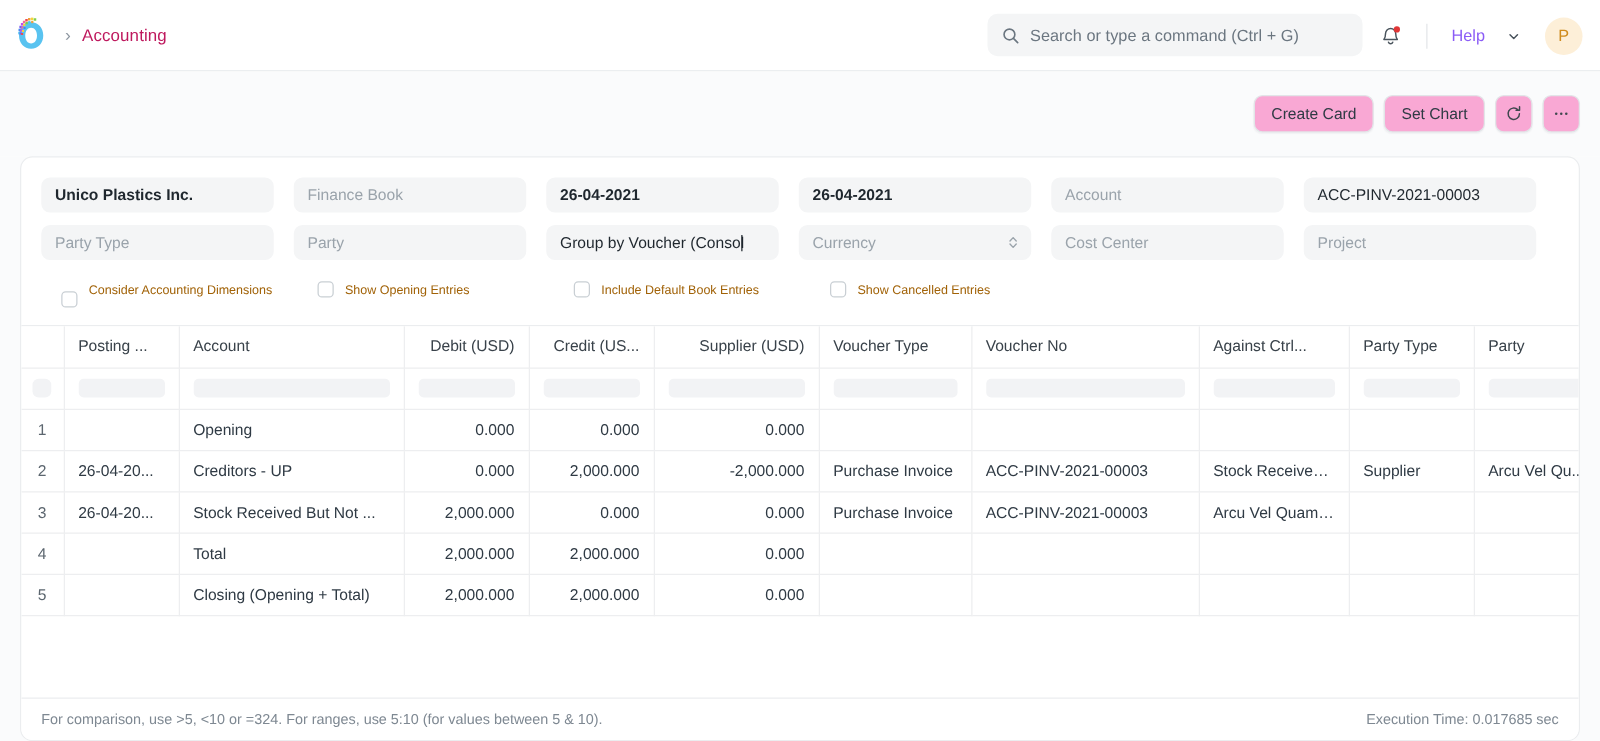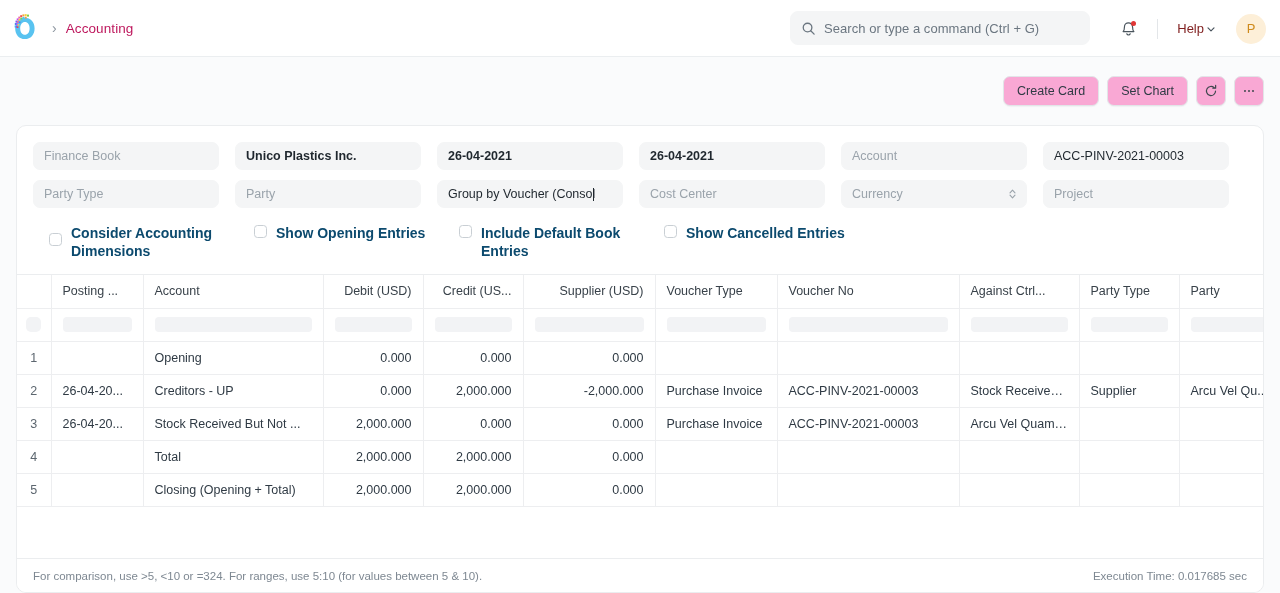--- a/index.html
+++ b/index.html
@@ -64,22 +64,22 @@
     position: relative; cursor: pointer; background: transparent;
   }
   .bell-dot {
     position: absolute; width: 5px; height: 5px; border-radius: 50%;
     background: #e03636; top: 8px; right: 8px;
   }
   .nav-div {
     width: 1px; height: 20px; background: #e3e6e9; margin: 0 13px;
   }
   .help-btn {
-    display: flex; align-items: center; gap: 2px;
-    font-size: 13px; color: #7f1d1d; cursor: pointer;
+    display: flex; align-items: center; gap: 18px;
+    font-size: 13px; color: #8b5cf6; cursor: pointer;
     padding: 5px 6px; border-radius: 6px;
   }
   .avatar {
     width: 30px; height: 30px; border-radius: 50%;
     background: #fdefd8;
     color: #cf8b1d; font-size: 13px; font-weight: 500;
     display: flex; align-items: center; justify-content: center;
     margin-left: 14px; cursor: pointer;
   }
 
@@ -174,21 +174,21 @@
   .chk-box {
     width: 13px; height: 13px;
     border: 1px solid #c9cfd4;
     border-radius: 3.5px;
     background: #fff;
     flex: 0 0 auto;
     margin-top: 9px;
   }
   .chk-box.single { margin-top: 1px; }
   .chk-lbl {
-    font-size: 14px; color: #0c4a6e; line-height: 18px; font-weight: bold;
+    font-size: 10px; color: #a16207; line-height: 18px;
   }
 
   
   .table-scroll {
     flex: 1 1 auto;
     overflow: hidden;
     border-top: 1px solid #ebedef;
     position: relative;
   }
   table.dt {
@@ -340,25 +340,25 @@
     </div>
   </div>
 </div>
 
 <div class="main-wrap">
   <div class="card">
 
     <div class="filters">
 
       <div class="filter-row">
+        <div class="filter-field ff-1">
+          <span class="f-val">Unico Plastics Inc.</span>
+        </div>
         <div class="filter-field ff-2">
           <span class="f-ph">Finance Book</span>
-        </div>
-        <div class="filter-field ff-1">
-          <span class="f-val">Unico Plastics Inc.</span>
         </div>
         <div class="filter-field ff-3">
           <span class="f-val">26-04-2021</span>
         </div>
         <div class="filter-field ff-4">
           <span class="f-val">26-04-2021</span>
         </div>
         <div class="filter-field ff-5">
           <span class="f-ph">Account</span>
         </div>
@@ -370,30 +370,30 @@
       <div class="filter-row">
         <div class="filter-field ff-1">
           <span class="f-ph">Party Type</span>
         </div>
         <div class="filter-field ff-2">
           <span class="f-ph">Party</span>
         </div>
         <div class="filter-field ff-3">
           <span class="f-val-n">Group by Voucher (Consol</span>
             <span class="txt-caret"></span>
-        </div>
-        <div class="filter-field ff-5">
-          <span class="f-ph">Cost Center</span>
         </div>
         <div class="filter-field ff-4">
           <span class="f-ph">Currency</span>
           <svg class="caret" width="9" height="13" viewBox="0 0 9 13">
             <path d="M2 5.3 L4.5 2.6 L7 5.3" fill="none" stroke="#9aa3ab" stroke-width="1.1" stroke-linecap="round" stroke-linejoin="round"></path>
             <path d="M2 7.7 L4.5 10.4 L7 7.7" fill="none" stroke="#9aa3ab" stroke-width="1.1" stroke-linecap="round" stroke-linejoin="round"></path>
           </svg>
+        </div>
+        <div class="filter-field ff-5">
+          <span class="f-ph">Cost Center</span>
         </div>
         <div class="filter-field ff-6">
           <span class="f-ph">Project</span>
         </div>
       </div>
 
       <div class="checks">
         <label class="chk-item c-1">
           <span class="chk-box"></span>
           <span class="chk-lbl">Consider Accounting Dimensions</span>

